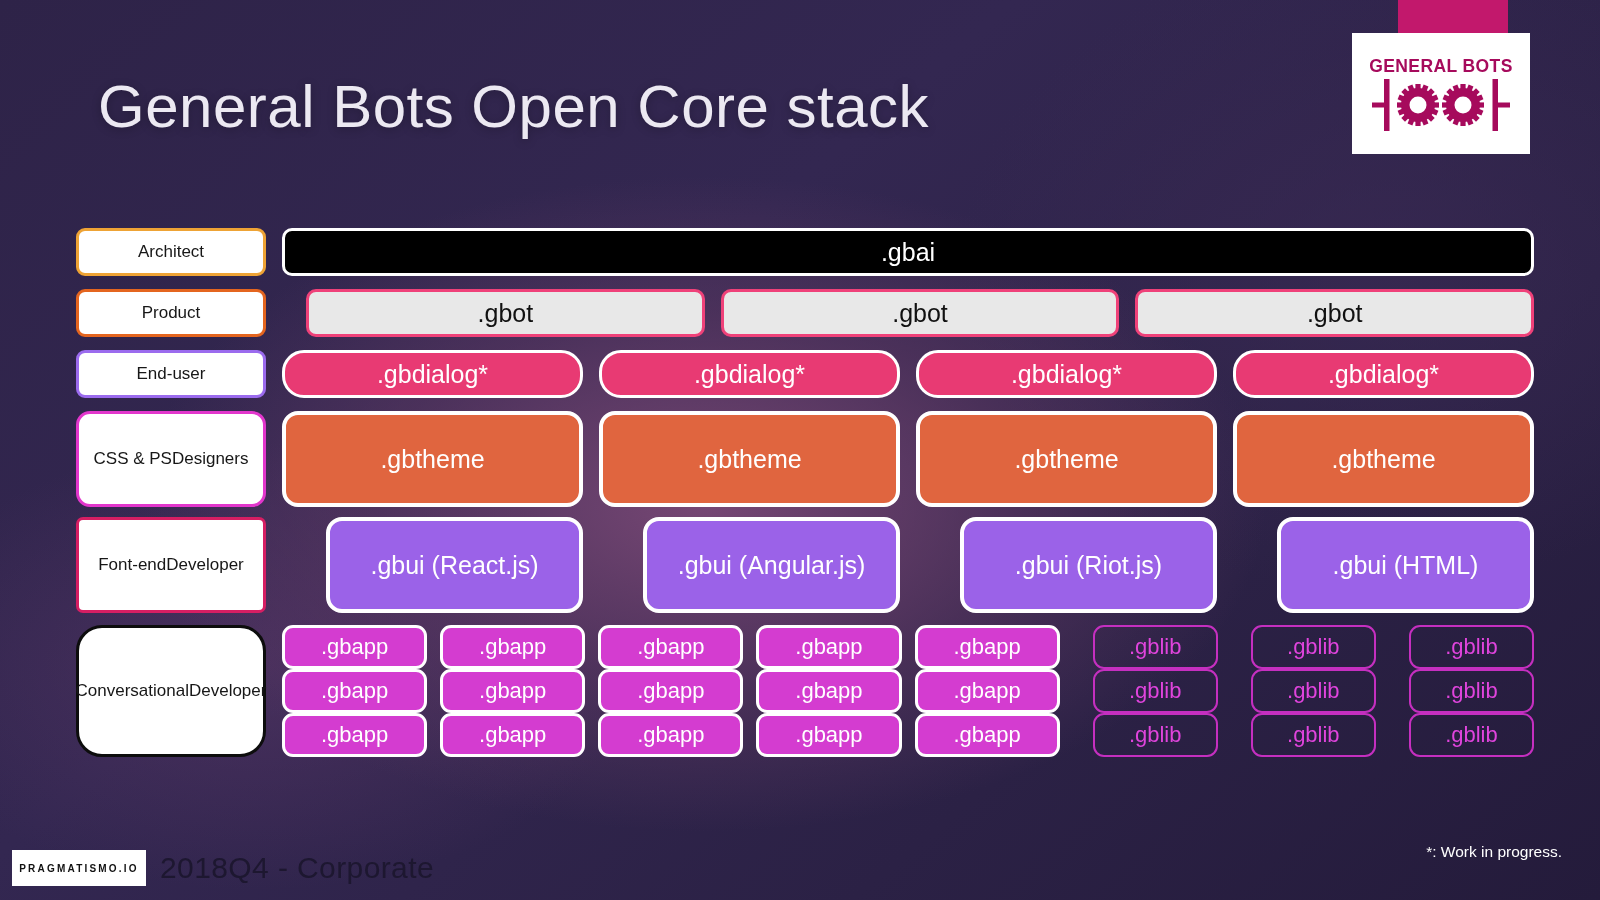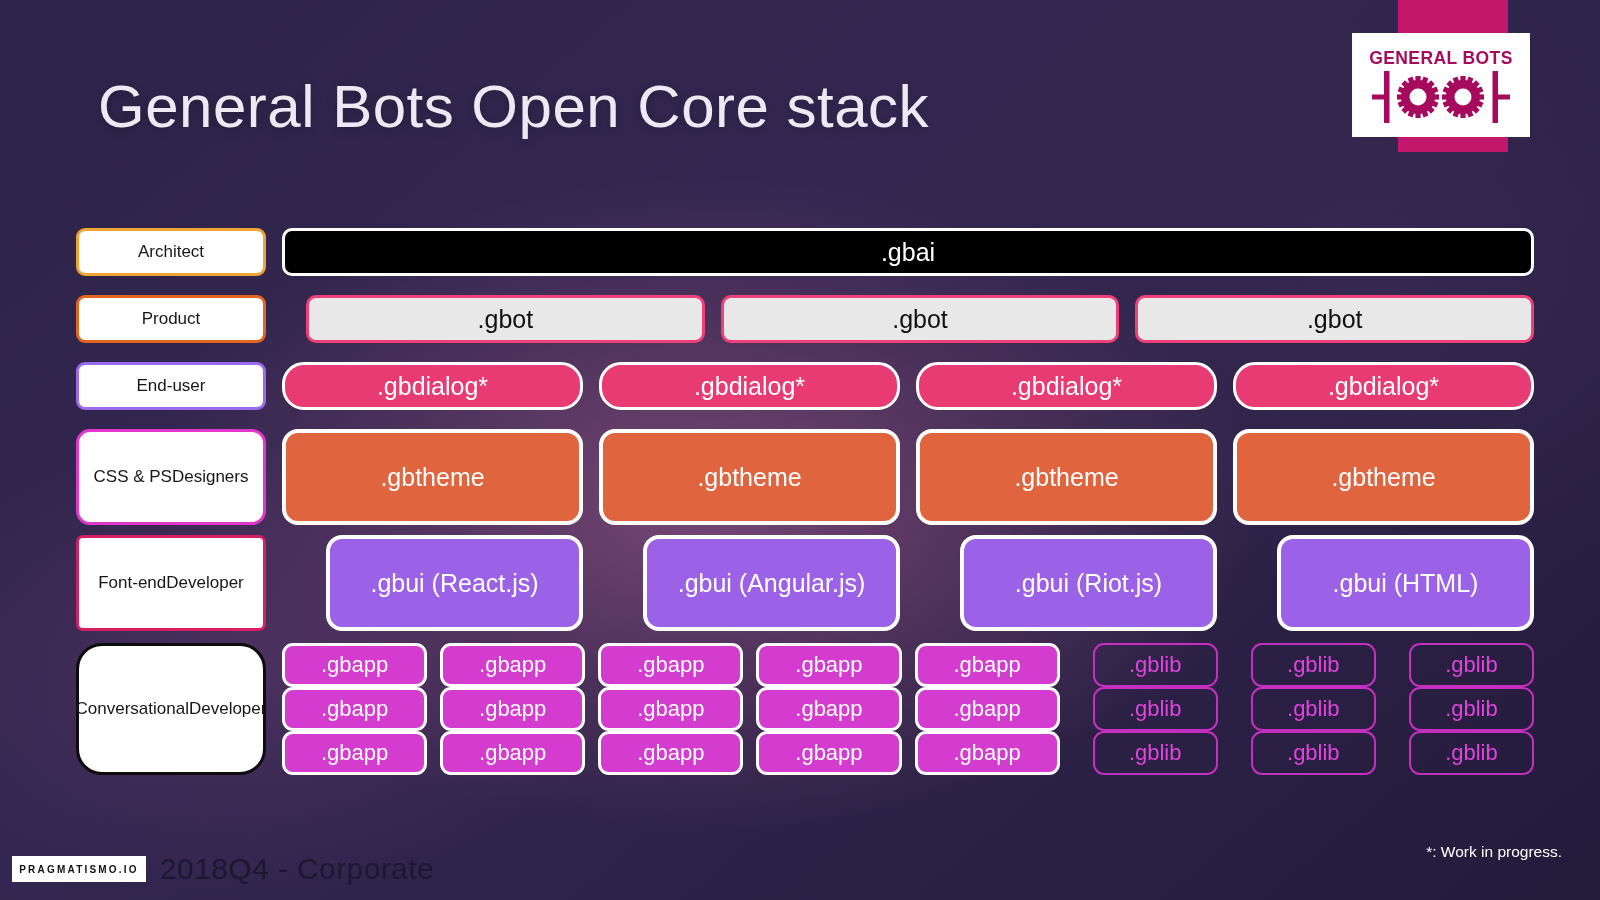--- a/index.html
+++ b/index.html
@@ -50,21 +50,21 @@
     position: absolute;
     left: 0; top: 0;
     width: 110px; height: 152px;
     background: #c2186c;
   }
   #logo-card {
     position: absolute;
     left: -46px;
     top: 33px;
     width: 178px;
-    height: 104px;
+    height: 121px;
     background: #ffffff;
     display: flex;
     flex-direction: column;
     align-items: center;
     justify-content: center;
     gap: 2px;
   }
   #logo-text {
     font-size: 17.5px;
     font-weight: bold;
@@ -77,21 +77,21 @@
   
   #stack {
     position: absolute;
     left: 76px;
     top: 228px;
     width: 1458px;
   }
   .row {
     display: flex;
     align-items: stretch;
-    margin-bottom: 19px;
+    margin-bottom: 13px;
   }
   .label-cell {
     width: 190px;
     flex: 0 0 190px;
     margin-right: 16px;
   }
   .cells {
     flex: 1 1 auto;
     display: flex;
     gap: 16px;
@@ -214,21 +214,21 @@
     position: absolute;
     left: 12px;
     bottom: 14px;
     display: flex;
     align-items: center;
     gap: 14px;
   }
   #prag-logo {
     background: #ffffff;
     width: 134px;
-    height: 26px;
+    height: 36px;
     display: flex;
     align-items: center;
     justify-content: center;
   }
   #prag-logo-text {
     color: #111111;
     font-size: 10px;
     font-weight: bold;
     letter-spacing: 2.2px;
     font-family: "Liberation Sans", sans-serif;

